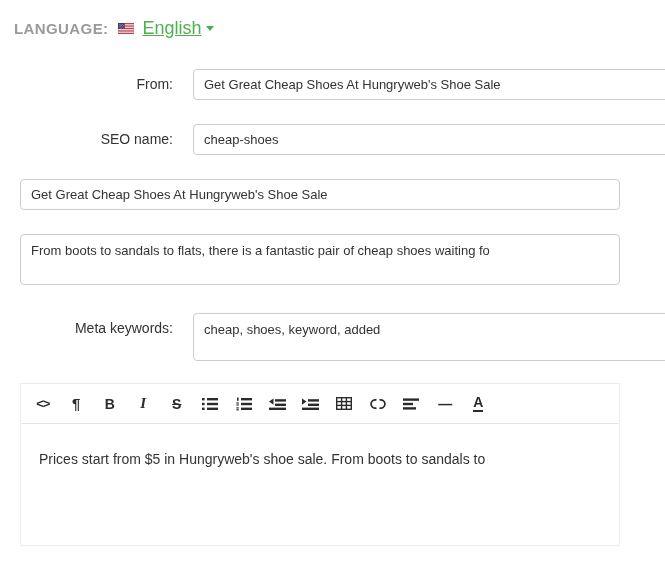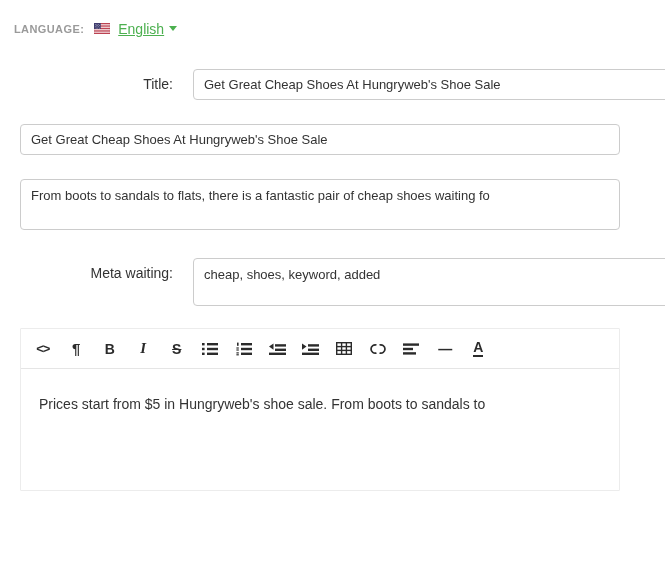--- a/index.html
+++ b/index.html
@@ -18,38 +18,38 @@
 
   
   .language-bar {
     display: flex;
     align-items: center;
     padding: 14px 0 0 14px;
     margin-bottom: 26px;
     height: 43px;
   }
   .lang-label {
-    font-size: 11px;
+    font-size: 15px;
     font-weight: bold;
     color: #9a9a9a;
     letter-spacing: 0.4px;
   }
   .lang-selector {
     display: flex;
     align-items: center;
     margin-left: 10px;
     cursor: pointer;
   }
   .flag {
     display: inline-block;
     line-height: 0;
     margin-right: 8px;
   }
   .lang-name {
-    font-size: 14px;
+    font-size: 18px;
     color: #4cb04f;
     text-decoration: underline;
   }
   .caret-down {
     display: inline-block;
     margin-left: 5px;
     width: 0; height: 0;
     border-left: 4px solid transparent;
     border-right: 4px solid transparent;
     border-top: 5px solid #4cb04f;
@@ -177,41 +177,47 @@
               <circle cx="6.5" cy="6" r="0.45"></circle>
           </g>
         </svg>
       </span>
       <span class="lang-name">English</span>
       <span class="caret-down"></span>
     </span>
   </div>
 
   <div class="form-row">
-    <label class="label-col">Title:</label>
+    <label class="label-col">From:</label>
     <div class="ctrl-col">
       <input class="form-control" type="text" value="Get Great Cheap Shoes At Hungryweb's Shoe Sale" style="">
     </div>
   </div>
 
+  <div class="form-row">
+    <label class="label-col">SEO name:</label>
+    <div class="ctrl-col">
+      <input class="form-control" type="text" value="cheap-shoes" style="">
+    </div>
+  </div>
 
   <div class="form-row">
     <div class="ctrl-col">
       <input class="form-control" type="text" value="Get Great Cheap Shoes At Hungryweb's Shoe Sale" style="">
     </div>
   </div>
 
   <div class="form-row">
     <div class="ctrl-col">
       <textarea class="form-control ta-meta-desc" style="">From boots to sandals to flats, there is a fantastic pair of cheap shoes waiting fo</textarea>
     </div>
   </div>
 
   <div class="form-row" style="margin-bottom:18px;">
-    <label class="label-col">Meta waiting:</label>
+    <label class="label-col">Meta keywords:</label>
     <div class="ctrl-col">
       <textarea class="form-control ta-meta-keywords" style="">cheap, shoes, keyword, added</textarea>
     </div>
   </div>
 
   <div class="form-row">
     <div class="ctrl-col">
       <div class="editor">
         <div class="editor-toolbar">
           <button class="tb-btn g-code">&lt;&gt;</button>

